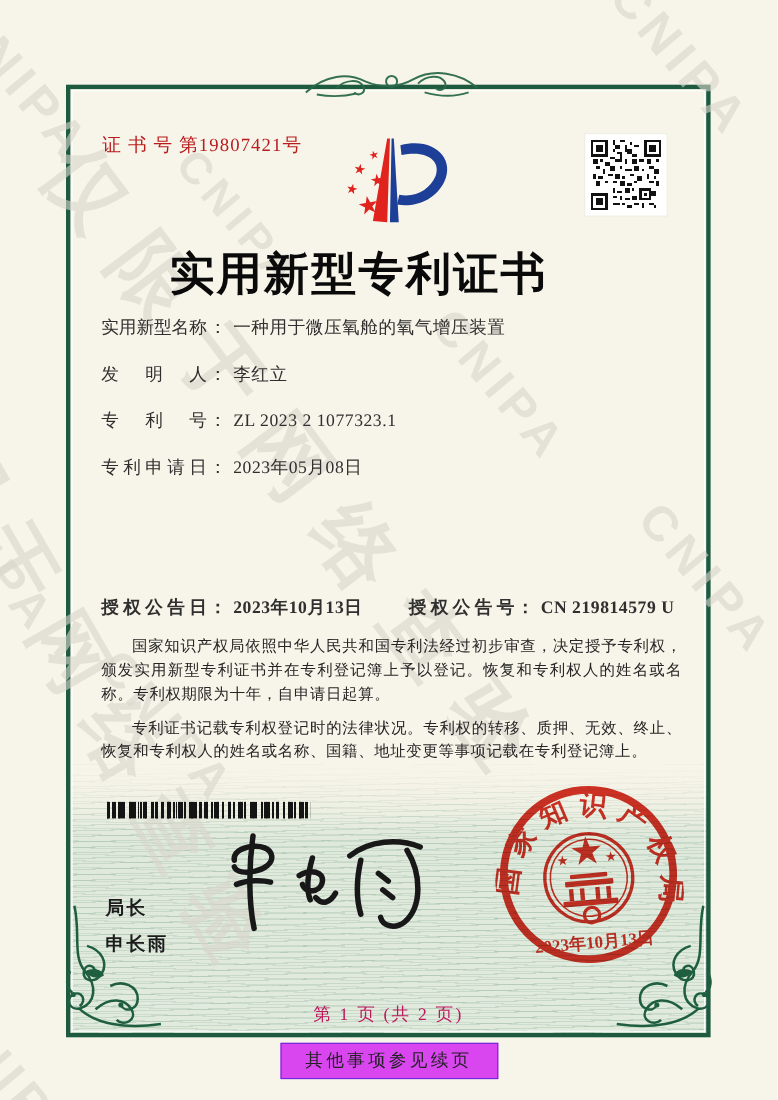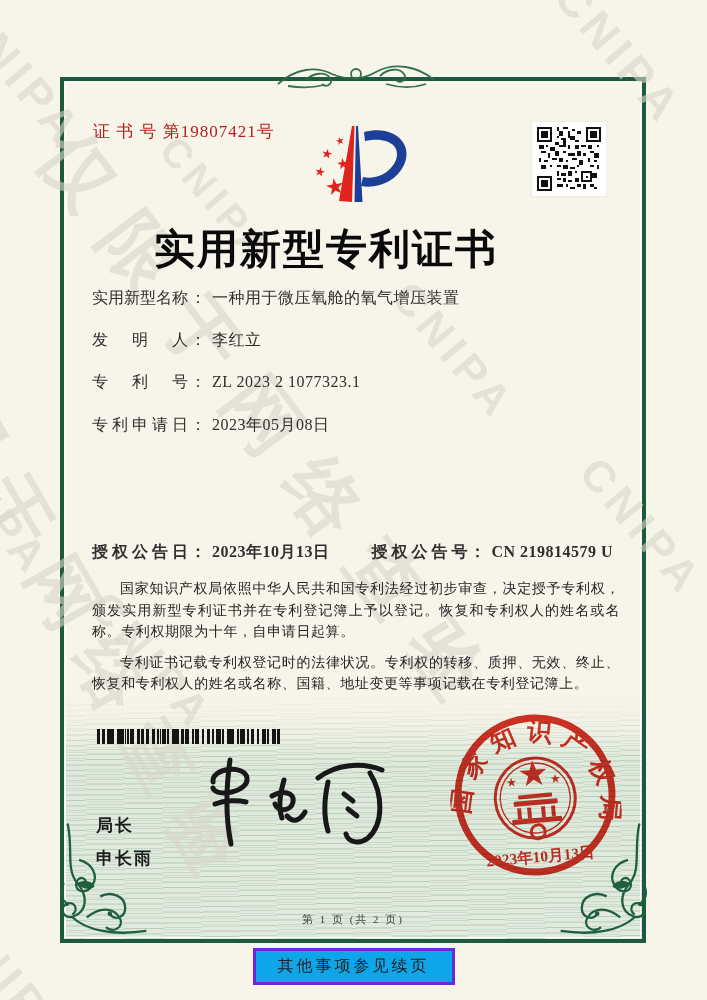--- a/index.html
+++ b/index.html
@@ -62,24 +62,24 @@
       repeating-linear-gradient(90deg,#141414 0 1px,rgba(0,0,0,0) 1px 7px),
       repeating-linear-gradient(90deg,#141414 0 3px,rgba(0,0,0,0) 3px 11px);}
   .signer{position:absolute;left:96px;top:814px;z-index:4;color:#1c1c1c;
           font-family:"Liberation Sans","DejaVu Sans",sans-serif;font-size:17px;font-weight:700;}
   .signer div{margin-bottom:10px;letter-spacing:2px;}
   .signature{position:absolute;left:200px;top:746px;width:200px;height:112px;z-index:4;}
 
   .seal{position:absolute;left:450px;top:710px;width:170px;height:170px;z-index:5;
         transform:rotate(-5deg);mix-blend-mode:multiply;opacity:.95;}
 
-  .pageinfo{position:absolute;left:60px;top:912px;width:586px;text-align:center;font-size:11px;
-            color:#404040;z-index:4;letter-spacing:2px;}
-  .footnote{position:absolute;left:50%;top:948px;transform:translateX(-50%);background:#0ea5e9;
-            border:3px solid #6d28d9;padding:5px 22px;font-size:16px;letter-spacing:3px;color:#222;z-index:6;}
+  .pageinfo{position:absolute;left:60px;top:912px;width:586px;text-align:center;font-size:16px;
+            color:#be185d;z-index:4;letter-spacing:2px;}
+  .footnote{position:absolute;left:50%;top:948px;transform:translateX(-50%);background:#d946ef;
+            border:1px solid #6d28d9;padding:5px 22px;font-size:16px;letter-spacing:3px;color:#222;z-index:6;}
 </style>
 </head>
 <body>
 
 <div class="page">
 
   <div class="wm wm-cn" style="left:95px;top:112px;">仅限于网络查验</div>
   <div class="wm wm-cn2" style="left:-55px;top:295px;">仅限于网络查验</div>
   <div class="wm wm-en" style="left:-15px;top:-8px;">CNIPA</div>
   <div class="wm wm-en" style="left:585px;top:-30px;">CNIPA</div>

